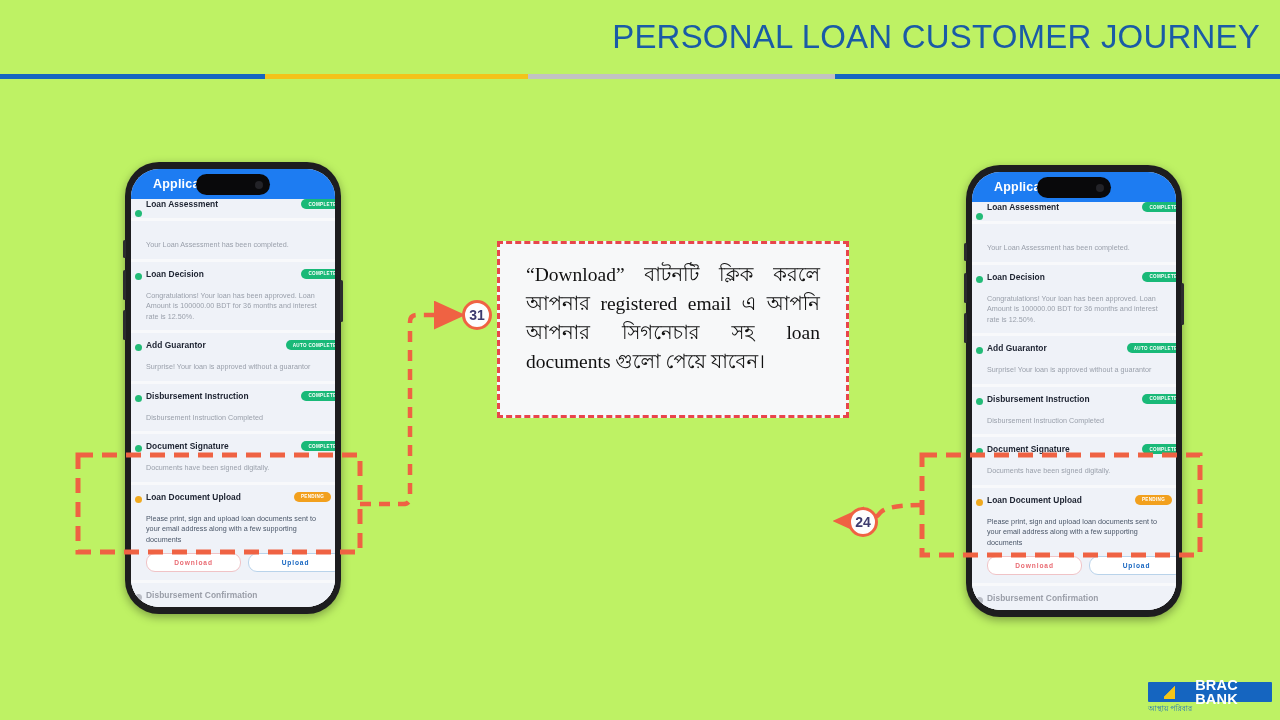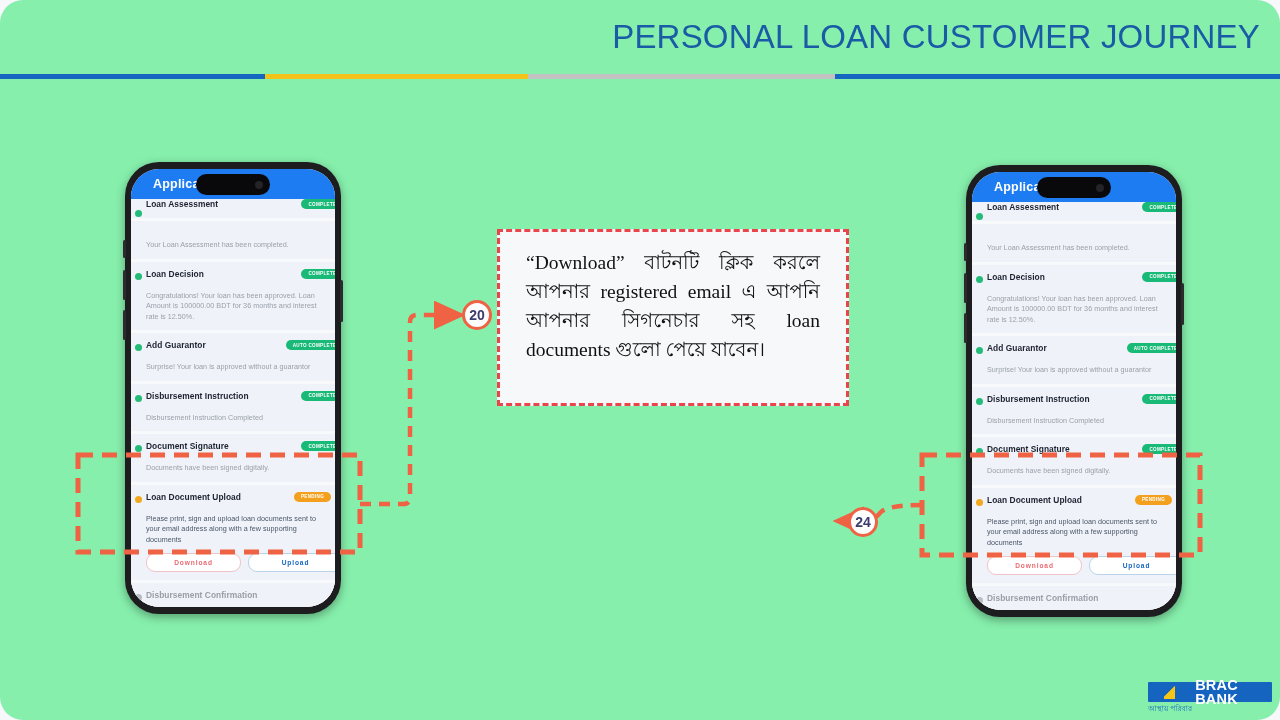--- a/index.html
+++ b/index.html
@@ -2,21 +2,21 @@
 <html><head>
 <meta charset="utf-8">
 <style>
   * { box-sizing: border-box; margin: 0; padding: 0; }
   html, body {
     width: 1280px; height: 720px;
     font-family: "Liberation Sans", sans-serif;
     background: #f7f8f9;
     overflow: hidden;
   }
-  #stage { position: relative; width: 1280px; height: 720px; background: #86efac; border-radius: 23px; }
+  #stage { position: relative; width: 1280px; height: 720px; background: #bef264; }
 
   
   .page-title {
     position: absolute; right: 20px; top: 18px;
     font-size: 33px; letter-spacing: .2px;
     color: #1a5ba6; font-weight: 400;
     font-family: "Liberation Sans", sans-serif;
     white-space: nowrap;
   }
   .divider { position: absolute; left: 0; top: 74px; height: 5px; width: 1280px; }
@@ -102,21 +102,21 @@
   .pill.upload   { color: #1565c0; border: 1px solid #b9d3ea; margin-right: -18px; }
 
   
   .callout {
     position: absolute; background: #f7f8f9;
     border: 3px dashed #e8464c;
     color: #111;
     font-family: "Liberation Serif", serif;
   }
   .callout p { text-align: justify; font-size: 19.5px; line-height: 29px; }
-  #callout-23 { left: 497px; top: 229px; width: 352px; height: 177px; padding: 16px 26px 10px 26px; }
+  #callout-23 { left: 497px; top: 241px; width: 352px; height: 177px; padding: 16px 26px 10px 26px; }
   #callout-24 { left: 452px; top: 468px; width: 352px; height: 103px; padding: 16px 26px; }
   #callout-24 p { line-height: 30px; }
 
   
   .num-badge {
     position: absolute; width: 30px; height: 30px; border-radius: 50%;
     background: #fdfdfd; border: 3px solid #ef6243;
     display: flex; align-items: center; justify-content: center;
     font-family: "Liberation Sans", sans-serif;
     font-size: 14px; font-weight: bold; color: #3d3b6e;
@@ -344,21 +344,21 @@
     <path d="M360,504 L403,504 Q410,504 410,497 L410,322 Q410,315 417,315 L452,315" fill="none" stroke="#ef6243" stroke-width="4.5" stroke-dasharray="11 8" marker-end="url(#arrR)"></path>
 
     <rect x="922" y="455" width="278" height="100" fill="none" stroke="#ef6243" stroke-width="5" stroke-dasharray="15 9" stroke-linecap="butt"></rect>
 
     <path d="M922,505 Q886,505 880,513 Q874,521 860,521 L846,521" fill="none" stroke="#ef6243" stroke-width="4.5" stroke-dasharray="11 8" marker-end="url(#arrL)"></path>
   </svg>
 
   <div class="callout" id="callout-23">
     <p>“Download” বাটনটি ক্লিক করলে আপনার registered email এ আপনি আপনার সিগনেচার সহ loan documents গুলো পেয়ে যাবেন।</p>
   </div>
-  <div class="num-badge" id="badge-23">20</div>
+  <div class="num-badge" id="badge-23">31</div>
 
   <div class="num-badge" id="badge-24">24</div>
 
   <div class="logo">
     <div class="logo-bar">
       <span class="logo-mark"></span>
       <span class="logo-text">BRAC BANK</span>
     </div>
     <div class="logo-sub">আস্থায় পরিবার</div>
   </div>

